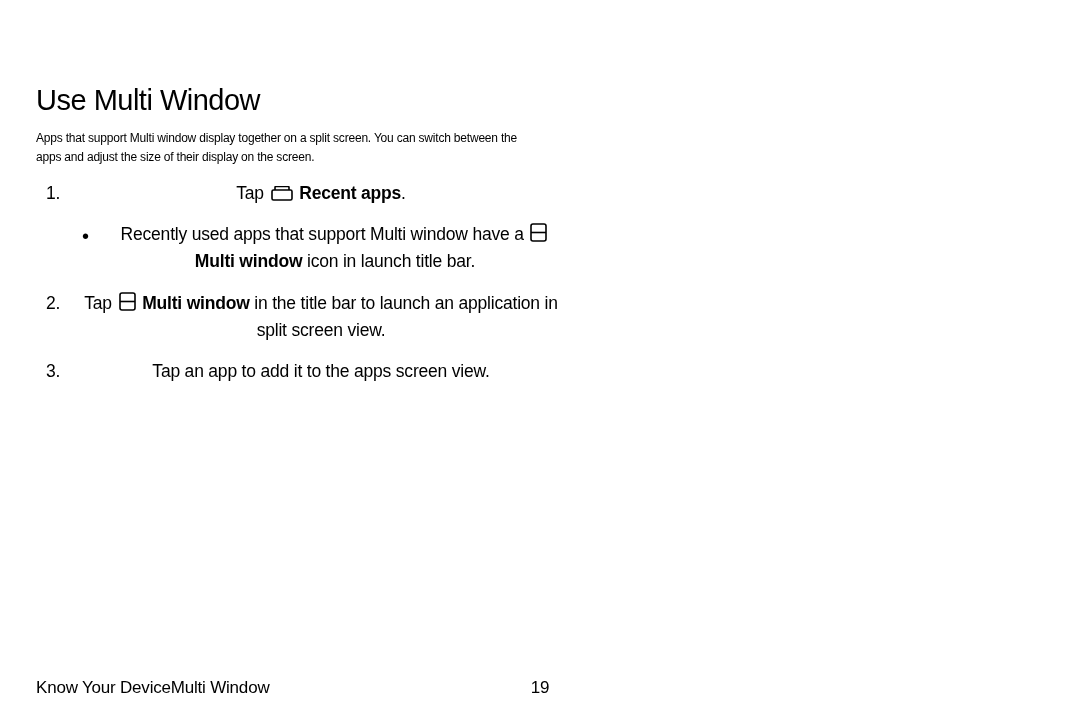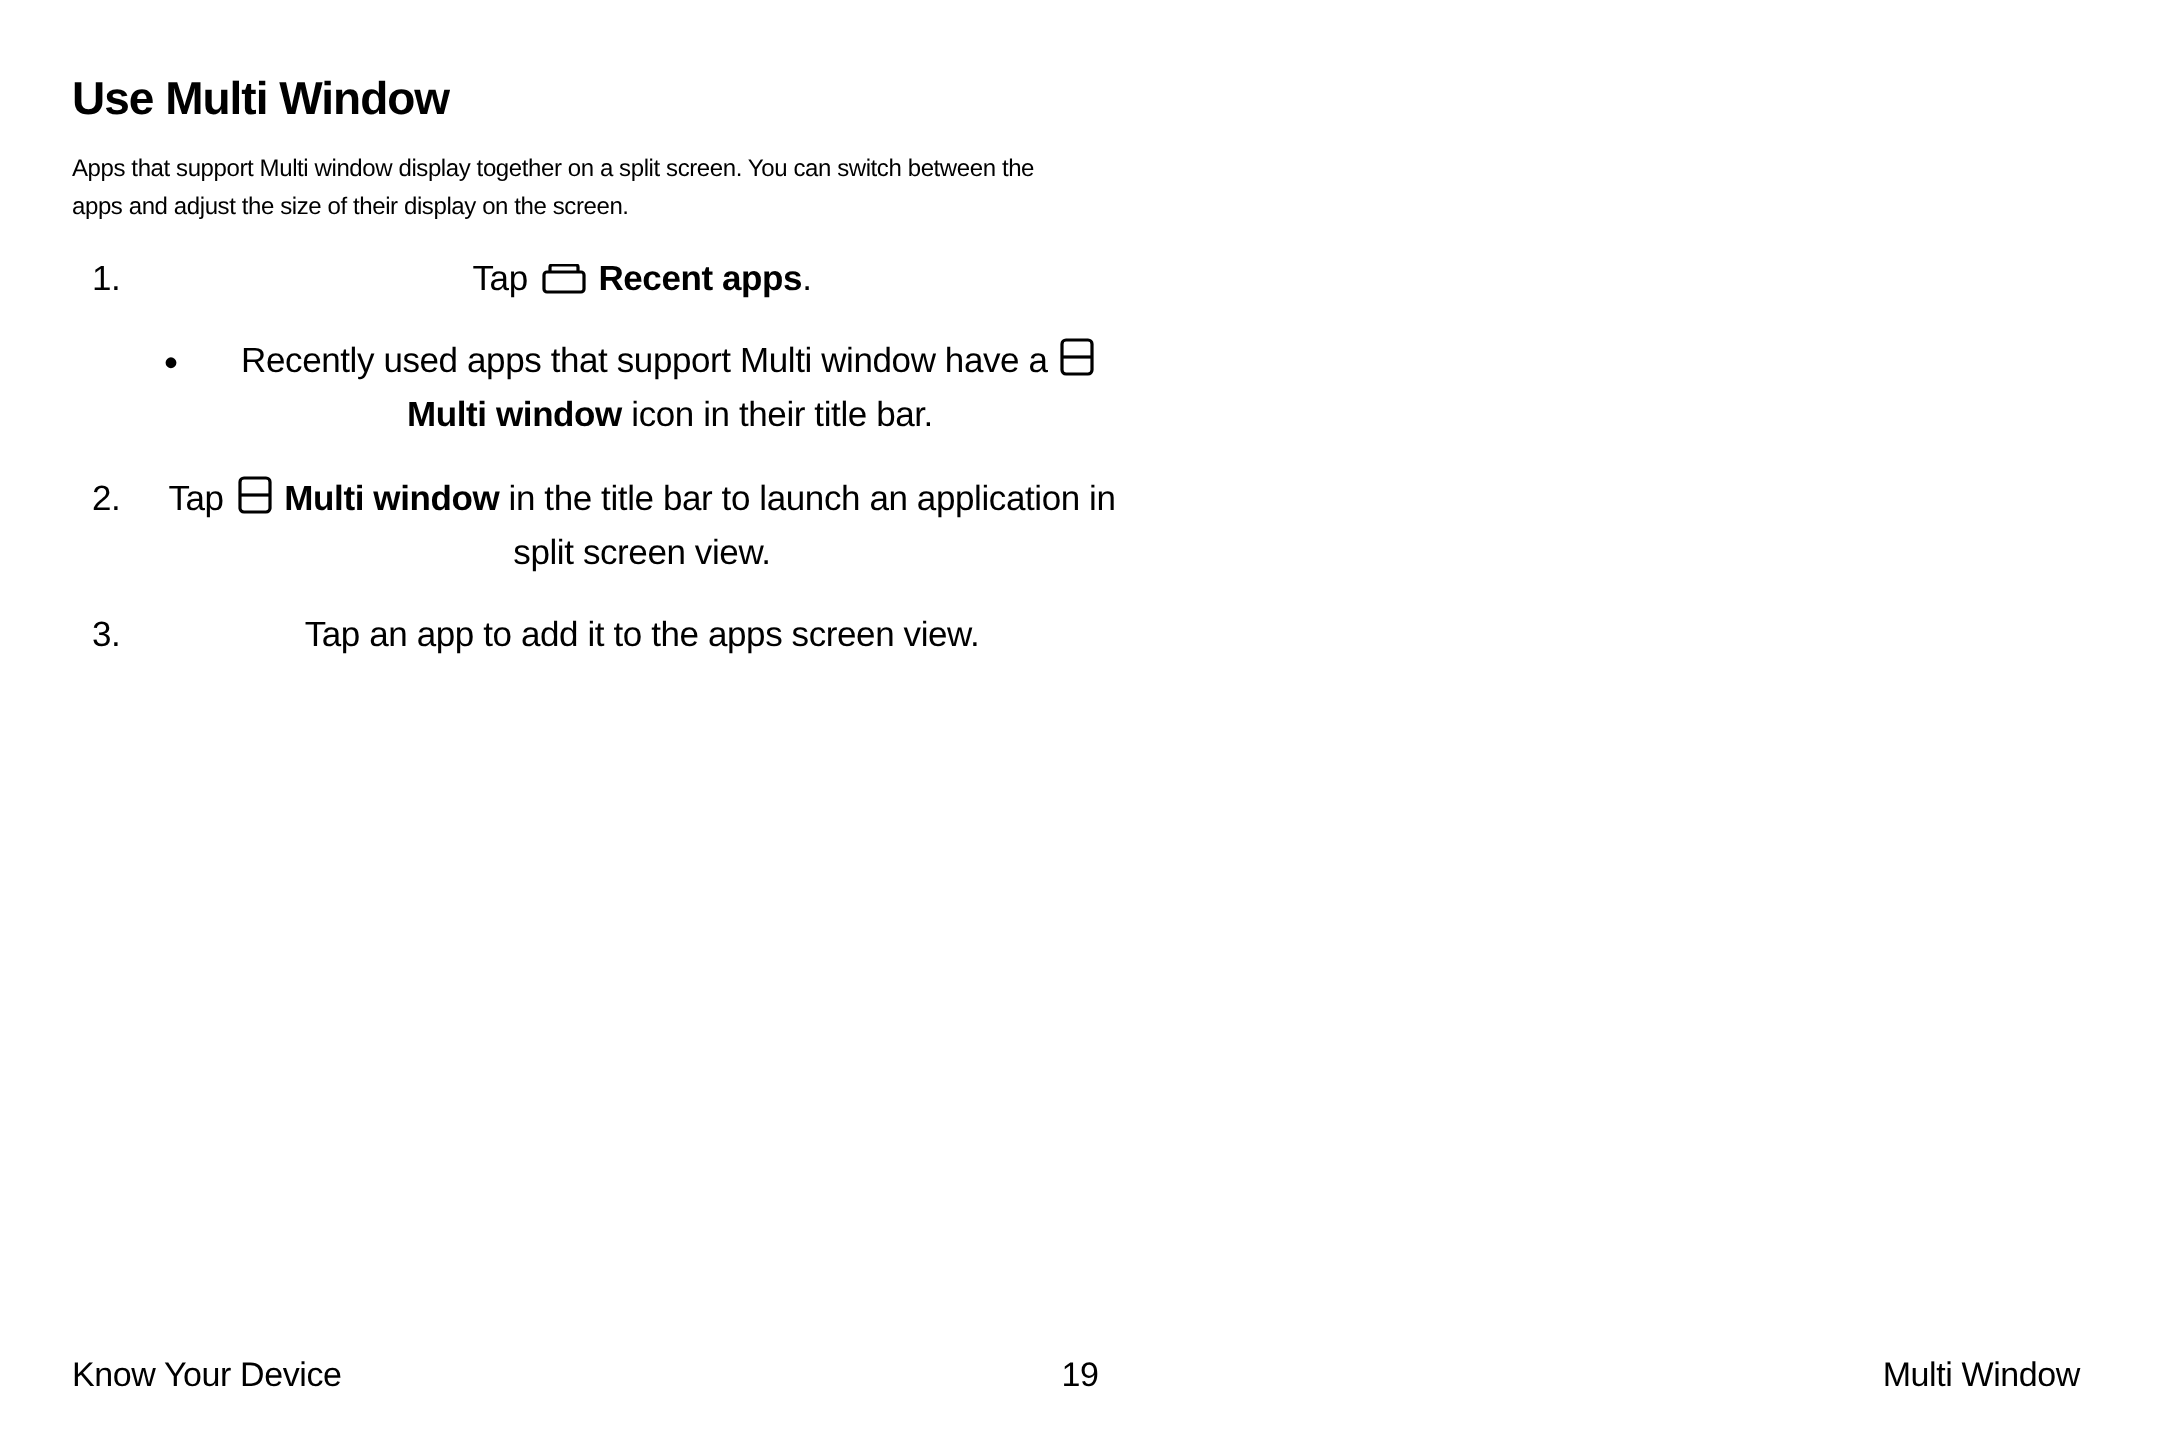--- a/index.html
+++ b/index.html
@@ -10,24 +10,25 @@
     body {
       width: 1080px;
       height: 720px;
       font-family: Arial, Helvetica, sans-serif;
       background: #ffffff;
       color: #000000;
       position: relative;
       padding: 36px 40px 0 36px;
     }
     .heading {
-      font-size: 23px;
-      font-weight: 700;
+      font-size: 29px;
+      font-weight: 400;
       letter-spacing: -0.5px;
       margin-bottom: 12px;
+      margin-top: 48px;
     }
     .intro {
       font-size: 12px;
       line-height: 1.55;
       letter-spacing: -0.2px;
       max-width: 490px;
       margin-bottom: 14px;
     }
     ol {
       list-style: none;
@@ -87,21 +88,21 @@
       height: 19px;
       display: block;
     }
     .footer {
       position: absolute;
       bottom: 22px;
       left: 0;
       width: 100%;
       padding: 0 40px 0 36px;
       display: flex;
-      justify-content: space-between;
+      justify-content: flex-start;
       font-size: 17px;
       letter-spacing: -0.2px;
       color: #000;
     }
     .footer-center {
       position: absolute;
       left: 50%;
       transform: translateX(-50%);
     }
   </style>
@@ -125,21 +126,21 @@
     <ul>
       <li>
         <span>Recently used apps that support Multi window have a</span>
         <span class="icon-box mw-icon">
           <svg viewBox="0 0 17 19" fill="none" stroke="#000" stroke-width="1.6">
             <rect x="1" y="1" width="15" height="17" rx="2"></rect>
             <line x1="1" y1="9.5" x2="16" y2="9.5"></line>
           </svg>
         </span>
         <span class="bold">Multi window</span>
-        <span>icon in their title bar.</span>
+        <span>icon in launch title bar.</span>
       </li>
     </ul>
   </li>
 
   <li>
     <span>Tap</span>
     <span class="icon-box mw-icon">
       <svg viewBox="0 0 17 19" fill="none" stroke="#000" stroke-width="1.6">
         <rect x="1" y="1" width="15" height="17" rx="2"></rect>
         <line x1="1" y1="9.5" x2="16" y2="9.5"></line>

